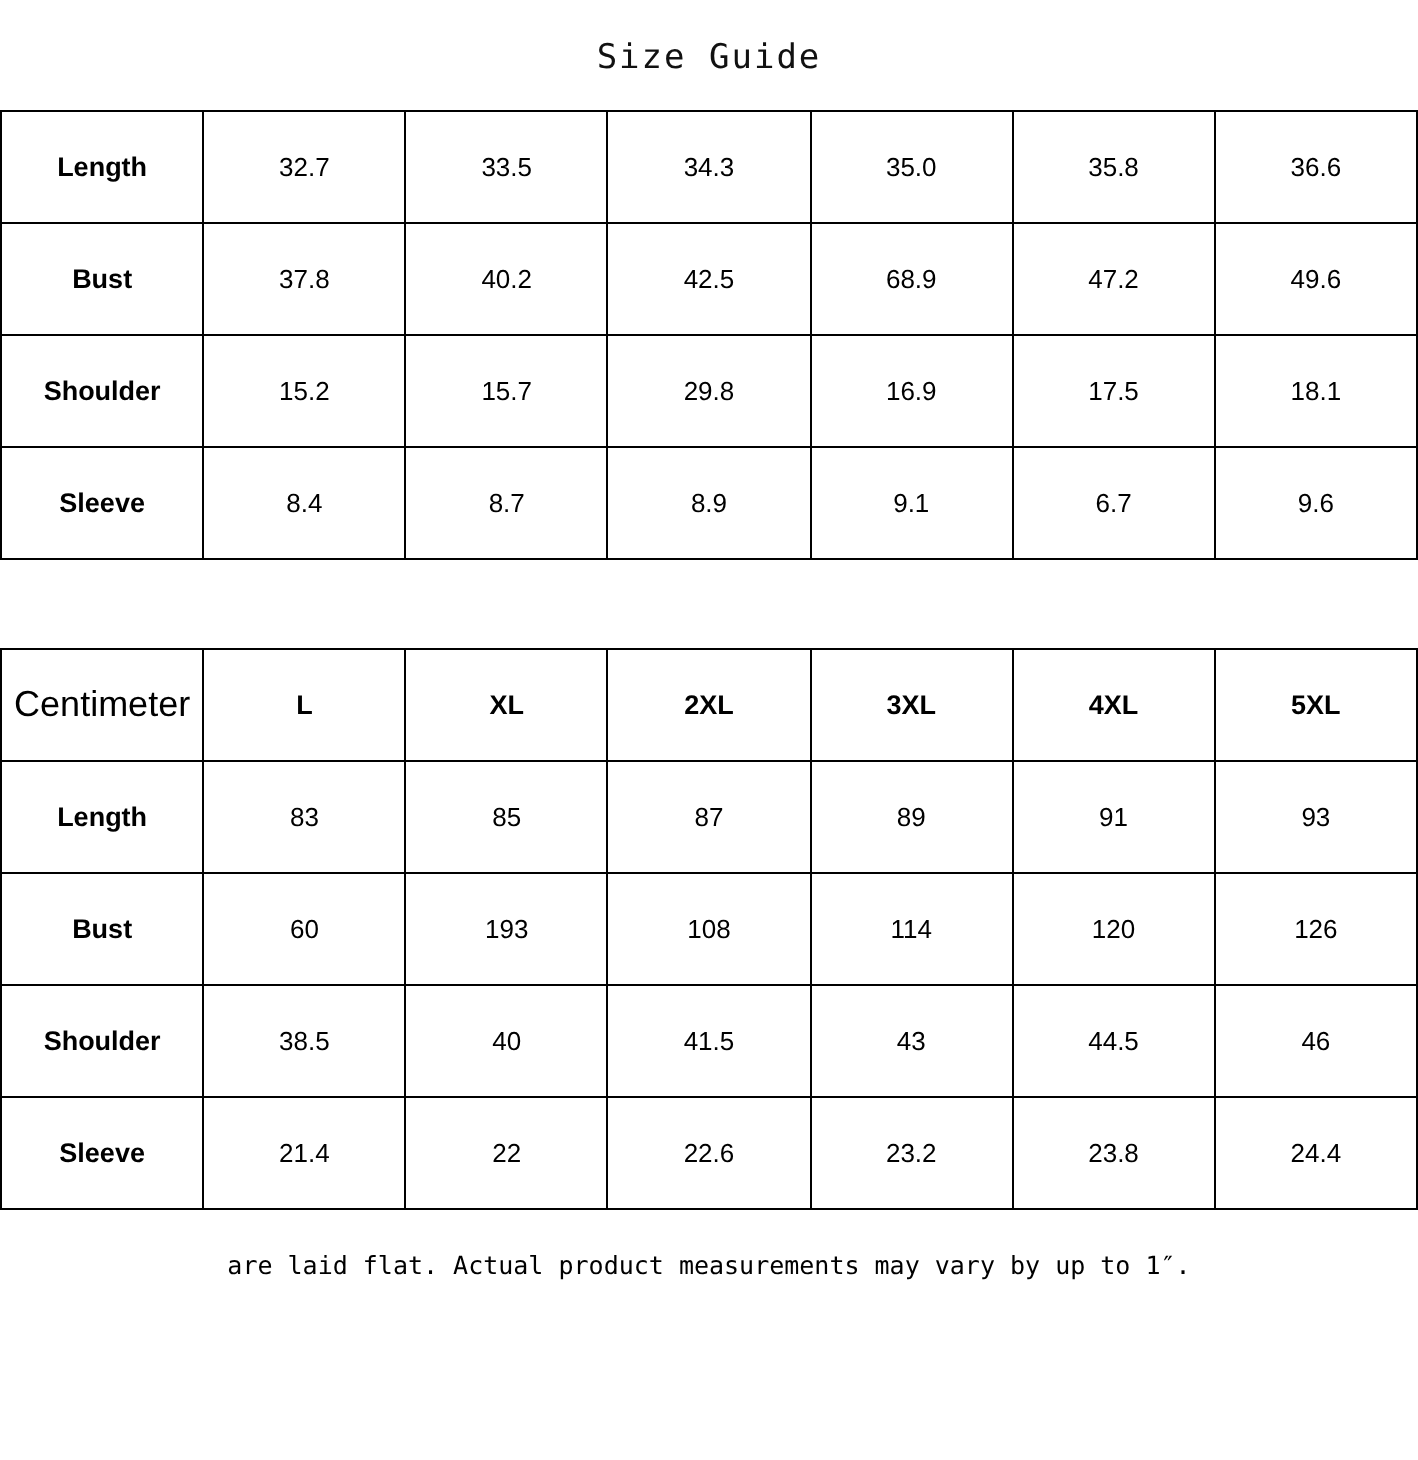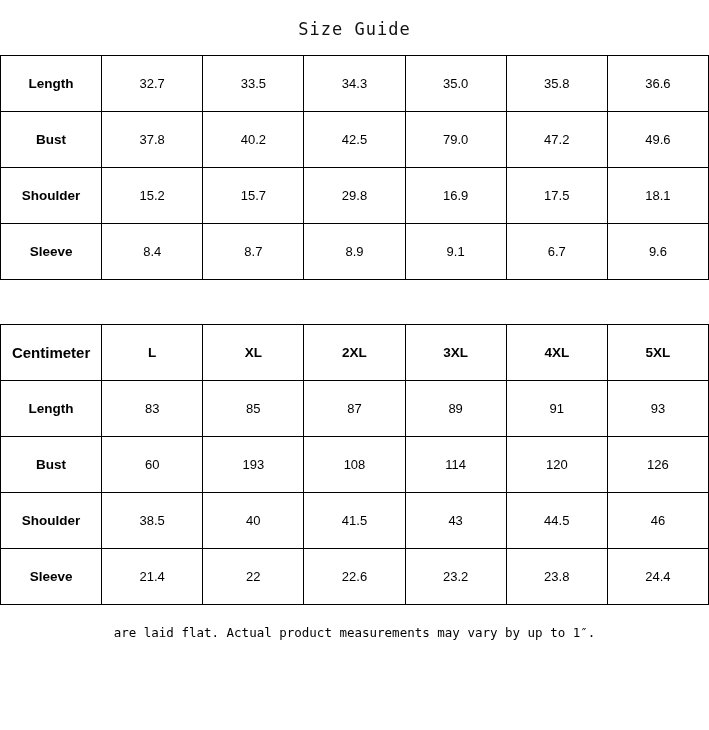--- a/index.html
+++ b/index.html
@@ -49,22 +49,22 @@
   table.size-table td.head-label {
     font-weight: bold;
     font-size: 13.5px;
   }
   table.size-table td.row-label {
     font-weight: bold;
     font-size: 13.5px;
     text-align: center;
   }
   table.size-table td.unit-cm {
-    font-weight: bold;
-    font-size: 15px;
+    font-weight: normal;
+    font-size: 18px;
   }
   .spacer {
     height: 44px;
     width: 709px;
     background: #ffffff;
   }
   .footnote {
     font-family: "DejaVu Sans Mono", monospace;
     font-size: 12.5px;
     color: #000000;
@@ -92,21 +92,21 @@
         <td>34.3</td>
         <td>35.0</td>
         <td>35.8</td>
         <td>36.6</td>
       </tr>
       <tr>
         <td class="row-label">Bust</td>
         <td>37.8</td>
         <td>40.2</td>
         <td>42.5</td>
-        <td>79.0</td>
+        <td>68.9</td>
         <td>47.2</td>
         <td>49.6</td>
       </tr>
       <tr>
         <td class="row-label">Shoulder</td>
         <td>15.2</td>
         <td>15.7</td>
         <td>29.8</td>
         <td>16.9</td>
         <td>17.5</td>

